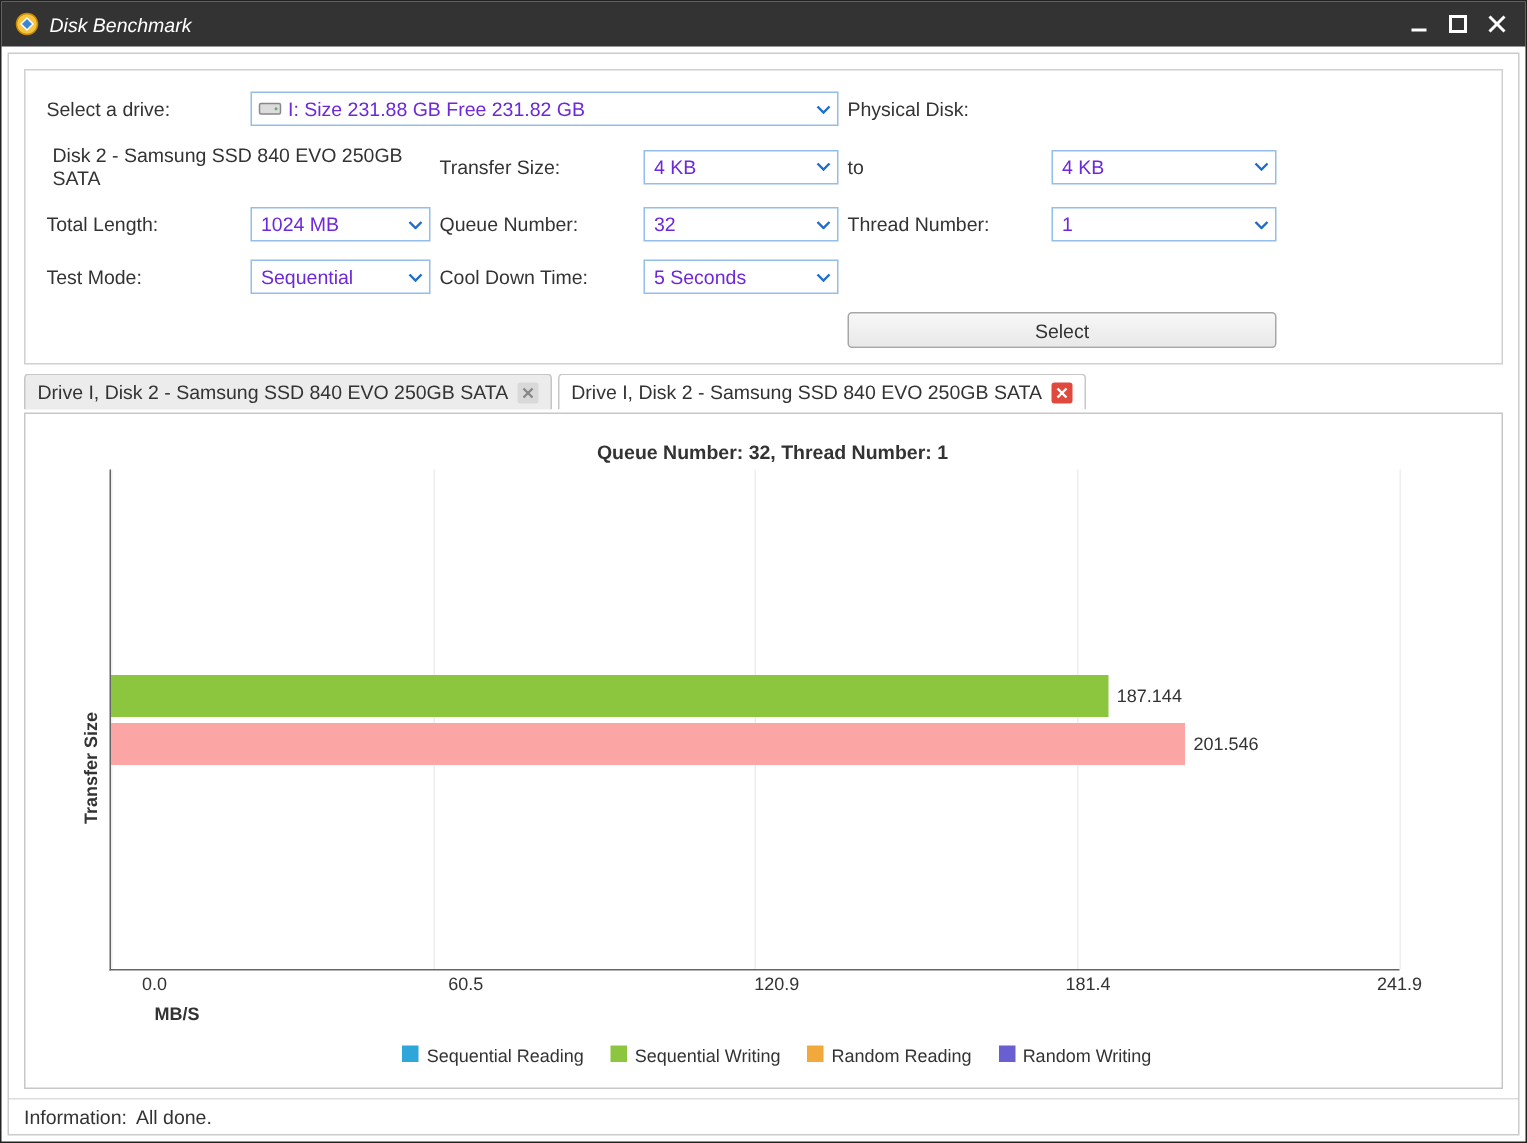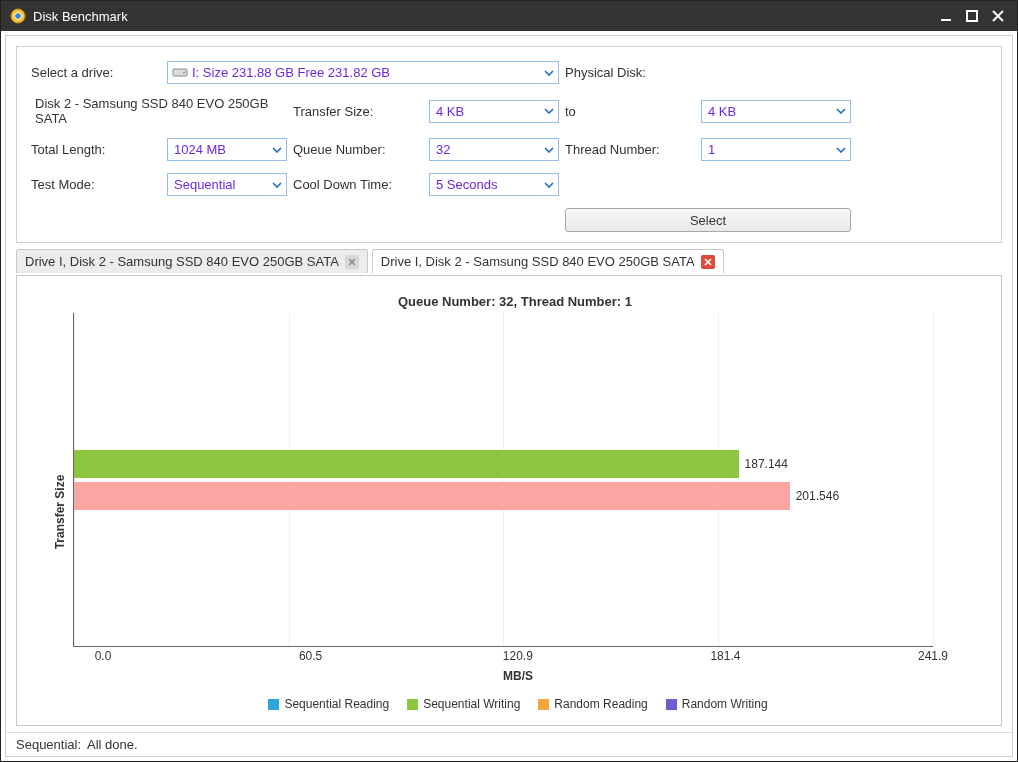--- a/index.html
+++ b/index.html
@@ -1,18 +1,18 @@
 <!DOCTYPE html>
 <html><head>
 <meta charset="utf-8">
 <style>
 * { box-sizing: border-box; margin: 0; padding: 0; }
 html, body { width: 1018px; height: 762px; font-family: "Segoe UI", Tahoma, Arial, sans-serif; font-size: 13px; color: #333; background: #888; overflow: hidden; }
 .window { width: 1018px; height: 762px; background: #fff; border: 1px solid #222; display: flex; flex-direction: column; }
-.titlebar { height: 30px; background: #333; color: #fff; display: flex; align-items: center; padding: 0 8px; }
+.titlebar { height: 30px; background: #333; color: #fff; display: flex; align-items: center; padding: 0 8px; font-style: italic; }
 .titlebar .title-icon { width: 18px; height: 18px; margin-right: 6px; display: inline-flex; align-items: center; justify-content: center; }
 .titlebar .title-text { flex: 1; font-size: 13px; }
 .titlebar .win-btn { width: 22px; height: 22px; display: inline-flex; align-items: center; justify-content: center; margin-left: 4px; cursor: pointer; }
 .titlebar svg { stroke: #fff; }
 
 .client { flex: 1; display: flex; flex-direction: column; background: #fff; border: 1px solid #ccc; margin: 4px; }
 .config-box { border: 1px solid #d0d0d0; margin: 10px 10px 6px 10px; padding: 14px 0 10px 14px; }
 .rows { display: grid; grid-template-columns: 130px 120px 130px 130px 130px 150px; column-gap: 6px; row-gap: 12px; align-items: center; }
 .label { font-size: 13px; color: #333; }
 .combo { position: relative; height: 23px; border: 1px solid #94bde9; background: #fff; display: flex; align-items: center; padding: 0 22px 0 6px; font-size: 13px; color: #6d28d9; }
@@ -42,24 +42,24 @@
 .plot-rowlabel-and-plot { flex: 1; display: flex; }
 .ytick { width: 30px; display: flex; align-items: center; justify-content: flex-end; padding-right: 4px; font-size: 12px; }
 .plot { flex: 1; border-left: 1px solid #666; border-bottom: 1px solid #666; position: relative; margin-right: 50px; }
 .grid-v { position: absolute; top: 0; bottom: 0; width: 0; border-left: 1px solid #eee; }
 
 .bar { position: absolute; height: 28px; }
 .bar-label { position: absolute; font-size: 12px; color: #333; left: 100%; padding-left: 6px; white-space: nowrap; top: 50%; transform: translateY(-50%); }
 
 .xaxis { height: 18px; position: relative; margin-left: 30px; margin-right: 50px; }
 .xtick { position: absolute; top: 2px; transform: translateX(-50%); font-size: 12px; }
-.xlabel { text-align: center; font-weight: bold; font-size: 12px; margin-top: 4px; margin-left: 30px; margin-right: 50px; }
+.xlabel { text-align: left; font-weight: bold; font-size: 12px; margin-top: 4px; margin-left: 30px; margin-right: 50px; }
 
 .legend { display: flex; gap: 18px; justify-content: center; margin-top: 14px; margin-left: 30px; margin-right: 50px; font-size: 12px; }
-.legend-item { display: flex; align-items: center; gap: 5px; }
+.legend-item { display: flex; gap: 5px; }
 .swatch { width: 11px; height: 11px; }
 
 .statusbar { height: 24px; border-top: 1px solid #ddd; padding: 4px 10px; font-size: 13px; display: flex; align-items: center; gap: 6px; }
 </style>
 </head>
 <body>
 
 <div class="window">
 
   <div class="titlebar">
@@ -253,18 +253,18 @@
               <div class="legend-item">
                 <span class="swatch" style="background: rgb(106, 95, 208);"></span>
                 <span>Random Writing</span>
               </div>
             </div>
         </div>
       </div>
     </div>
 
     <div class="statusbar">
-      <span>Sequential:</span>
+      <span>Information:</span>
       <span>All done.</span>
     </div>
 
   </div>
 </div>
 
 </body></html>

